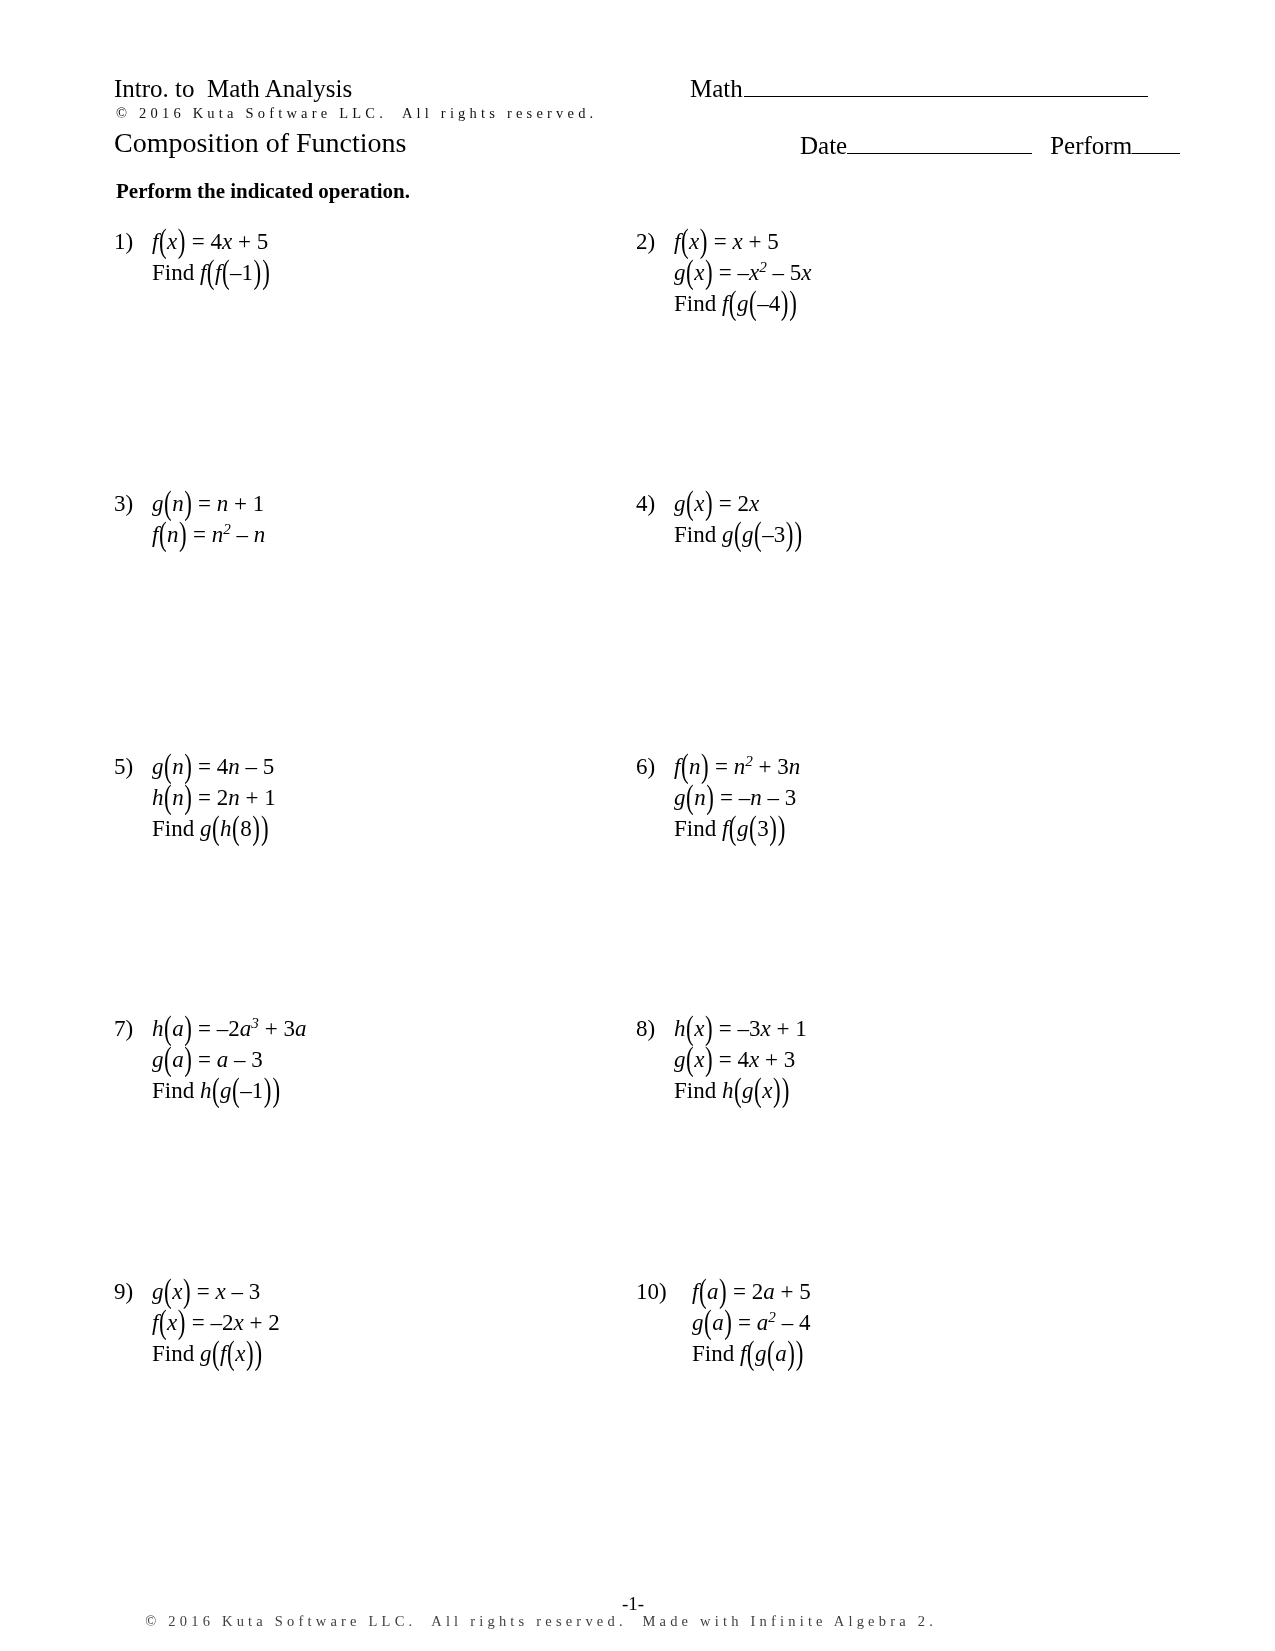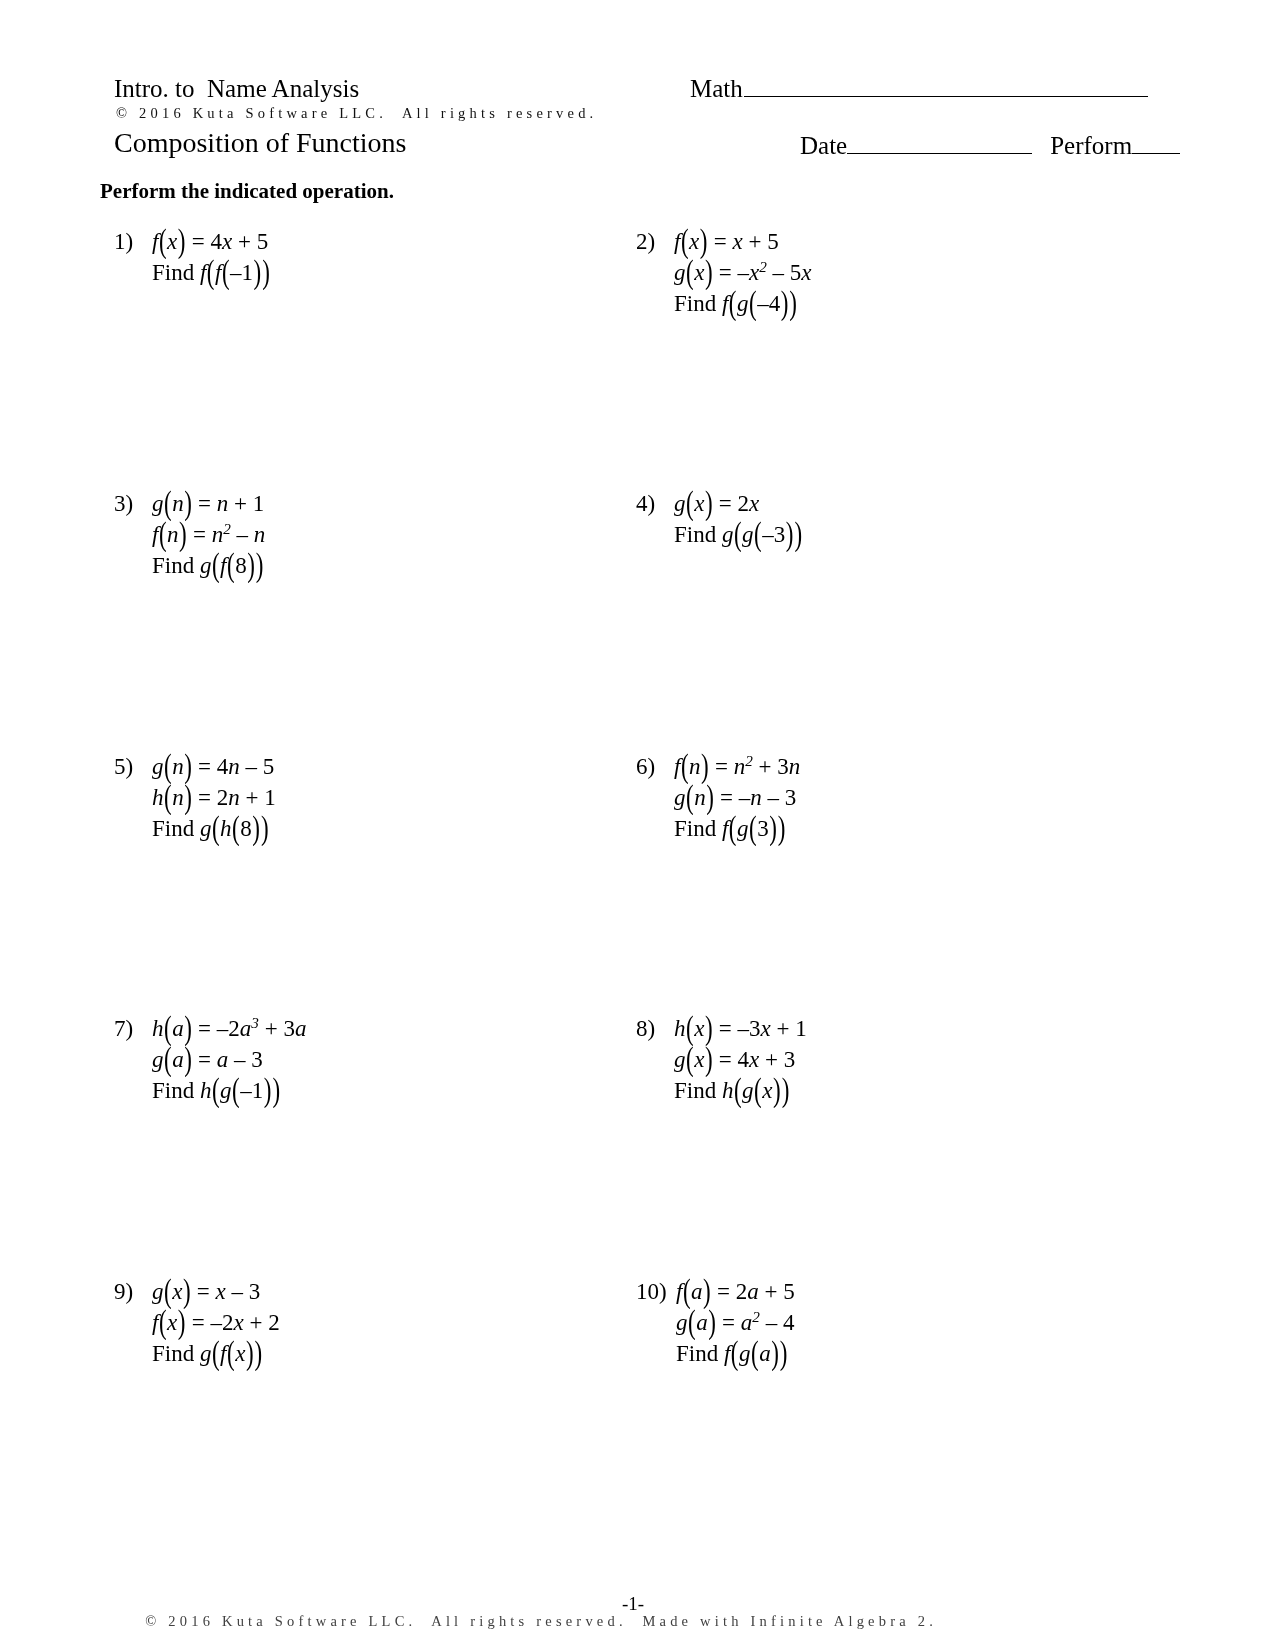--- a/index.html
+++ b/index.html
@@ -96,21 +96,21 @@
     display: inline-block;
     width: 48px;
     border-bottom: 1.6px solid #000;
     height: 22px;
     vertical-align: baseline;
   }
 
   
   .instruction {
     position: absolute;
-    left: 100px;
+    left: 116px;
     top: 178px;
     font-size: 21px;
     font-weight: bold;
     line-height: 26px;
     white-space: pre;
   }
 
   
   .problem {
     position: absolute;
@@ -123,21 +123,21 @@
     font-size: 23px;
     line-height: 31px;
     white-space: pre;
   }
   .prob-body {
     position: absolute;
     left: 38px;
     top: 0;
     width: 470px;
   }
-  .prob-body.wide { left: 40px; }
+  .prob-body.wide { left: 56px; }
   .eq {
     font-size: 23px;
     line-height: 31px;
     white-space: pre;
     font-style: normal;
   }
 
   
   .v { font-style: italic; }
   .fn { font-style: italic; }
@@ -175,21 +175,21 @@
     letter-spacing: 0;
     white-space: pre;
   }
 </style>
 </head>
 <body>
 
 <div class="page">
 
   <div class="header">
-    <div class="course-title">Intro. to  Name Analysis</div>
+    <div class="course-title">Intro. to  Math Analysis</div>
     <div class="copyright-top">© 2016 Kuta Software LLC.  All rights reserved.</div>
     <div class="worksheet-title">Composition of Functions</div>
   </div>
 
   <div class="name-block">
     <span>Math</span><span class="name-rule"></span>
   </div>
 
   <div class="date-block">
     <span>Date</span><span class="date-rule"></span><span class="period-gap"></span><span>Perform</span><span class="period-rule"></span>
@@ -211,21 +211,20 @@
           <div class="eq"><span class="fn">f</span><span class="paren">(</span><span class="v">x</span><span class="paren">)</span> = <span class="v">x</span> + 5</div>
           <div class="eq"><span class="fn">g</span><span class="paren">(</span><span class="v">x</span><span class="paren">)</span> = –<span class="v">x</span><sup class="exp">2</sup> – 5<span class="v">x</span></div>
           <div class="eq"><span class="findword">Find</span> <span class="fn">f</span><span class="paren">(</span><span class="fn">g</span><span class="paren">(</span>–4<span class="paren">)</span><span class="paren">)</span></div>
         </div>
       </div>
       <div class="problem" style="left: 114px; top: 488px;">
         <div class="prob-num">3)</div>
         <div class="prob-body">
           <div class="eq"><span class="fn">g</span><span class="paren">(</span><span class="v">n</span><span class="paren">)</span> = <span class="v">n</span> + 1</div>
           <div class="eq"><span class="fn">f</span><span class="paren">(</span><span class="v">n</span><span class="paren">)</span> = <span class="v">n</span><sup class="exp">2</sup> – <span class="v">n</span></div>
-          <div class="eq"><span class="findword">Find</span> <span class="fn">g</span><span class="paren">(</span><span class="fn">f</span><span class="paren">(</span>8<span class="paren">)</span><span class="paren">)</span></div>
         </div>
       </div>
       <div class="problem" style="left: 636px; top: 488px;">
         <div class="prob-num">4)</div>
         <div class="prob-body">
           <div class="eq"><span class="fn">g</span><span class="paren">(</span><span class="v">x</span><span class="paren">)</span> = 2<span class="v">x</span></div>
           <div class="eq"><span class="findword">Find</span> <span class="fn">g</span><span class="paren">(</span><span class="fn">g</span><span class="paren">(</span>–3<span class="paren">)</span><span class="paren">)</span></div>
         </div>
       </div>
       <div class="problem" style="left: 114px; top: 751px;">

